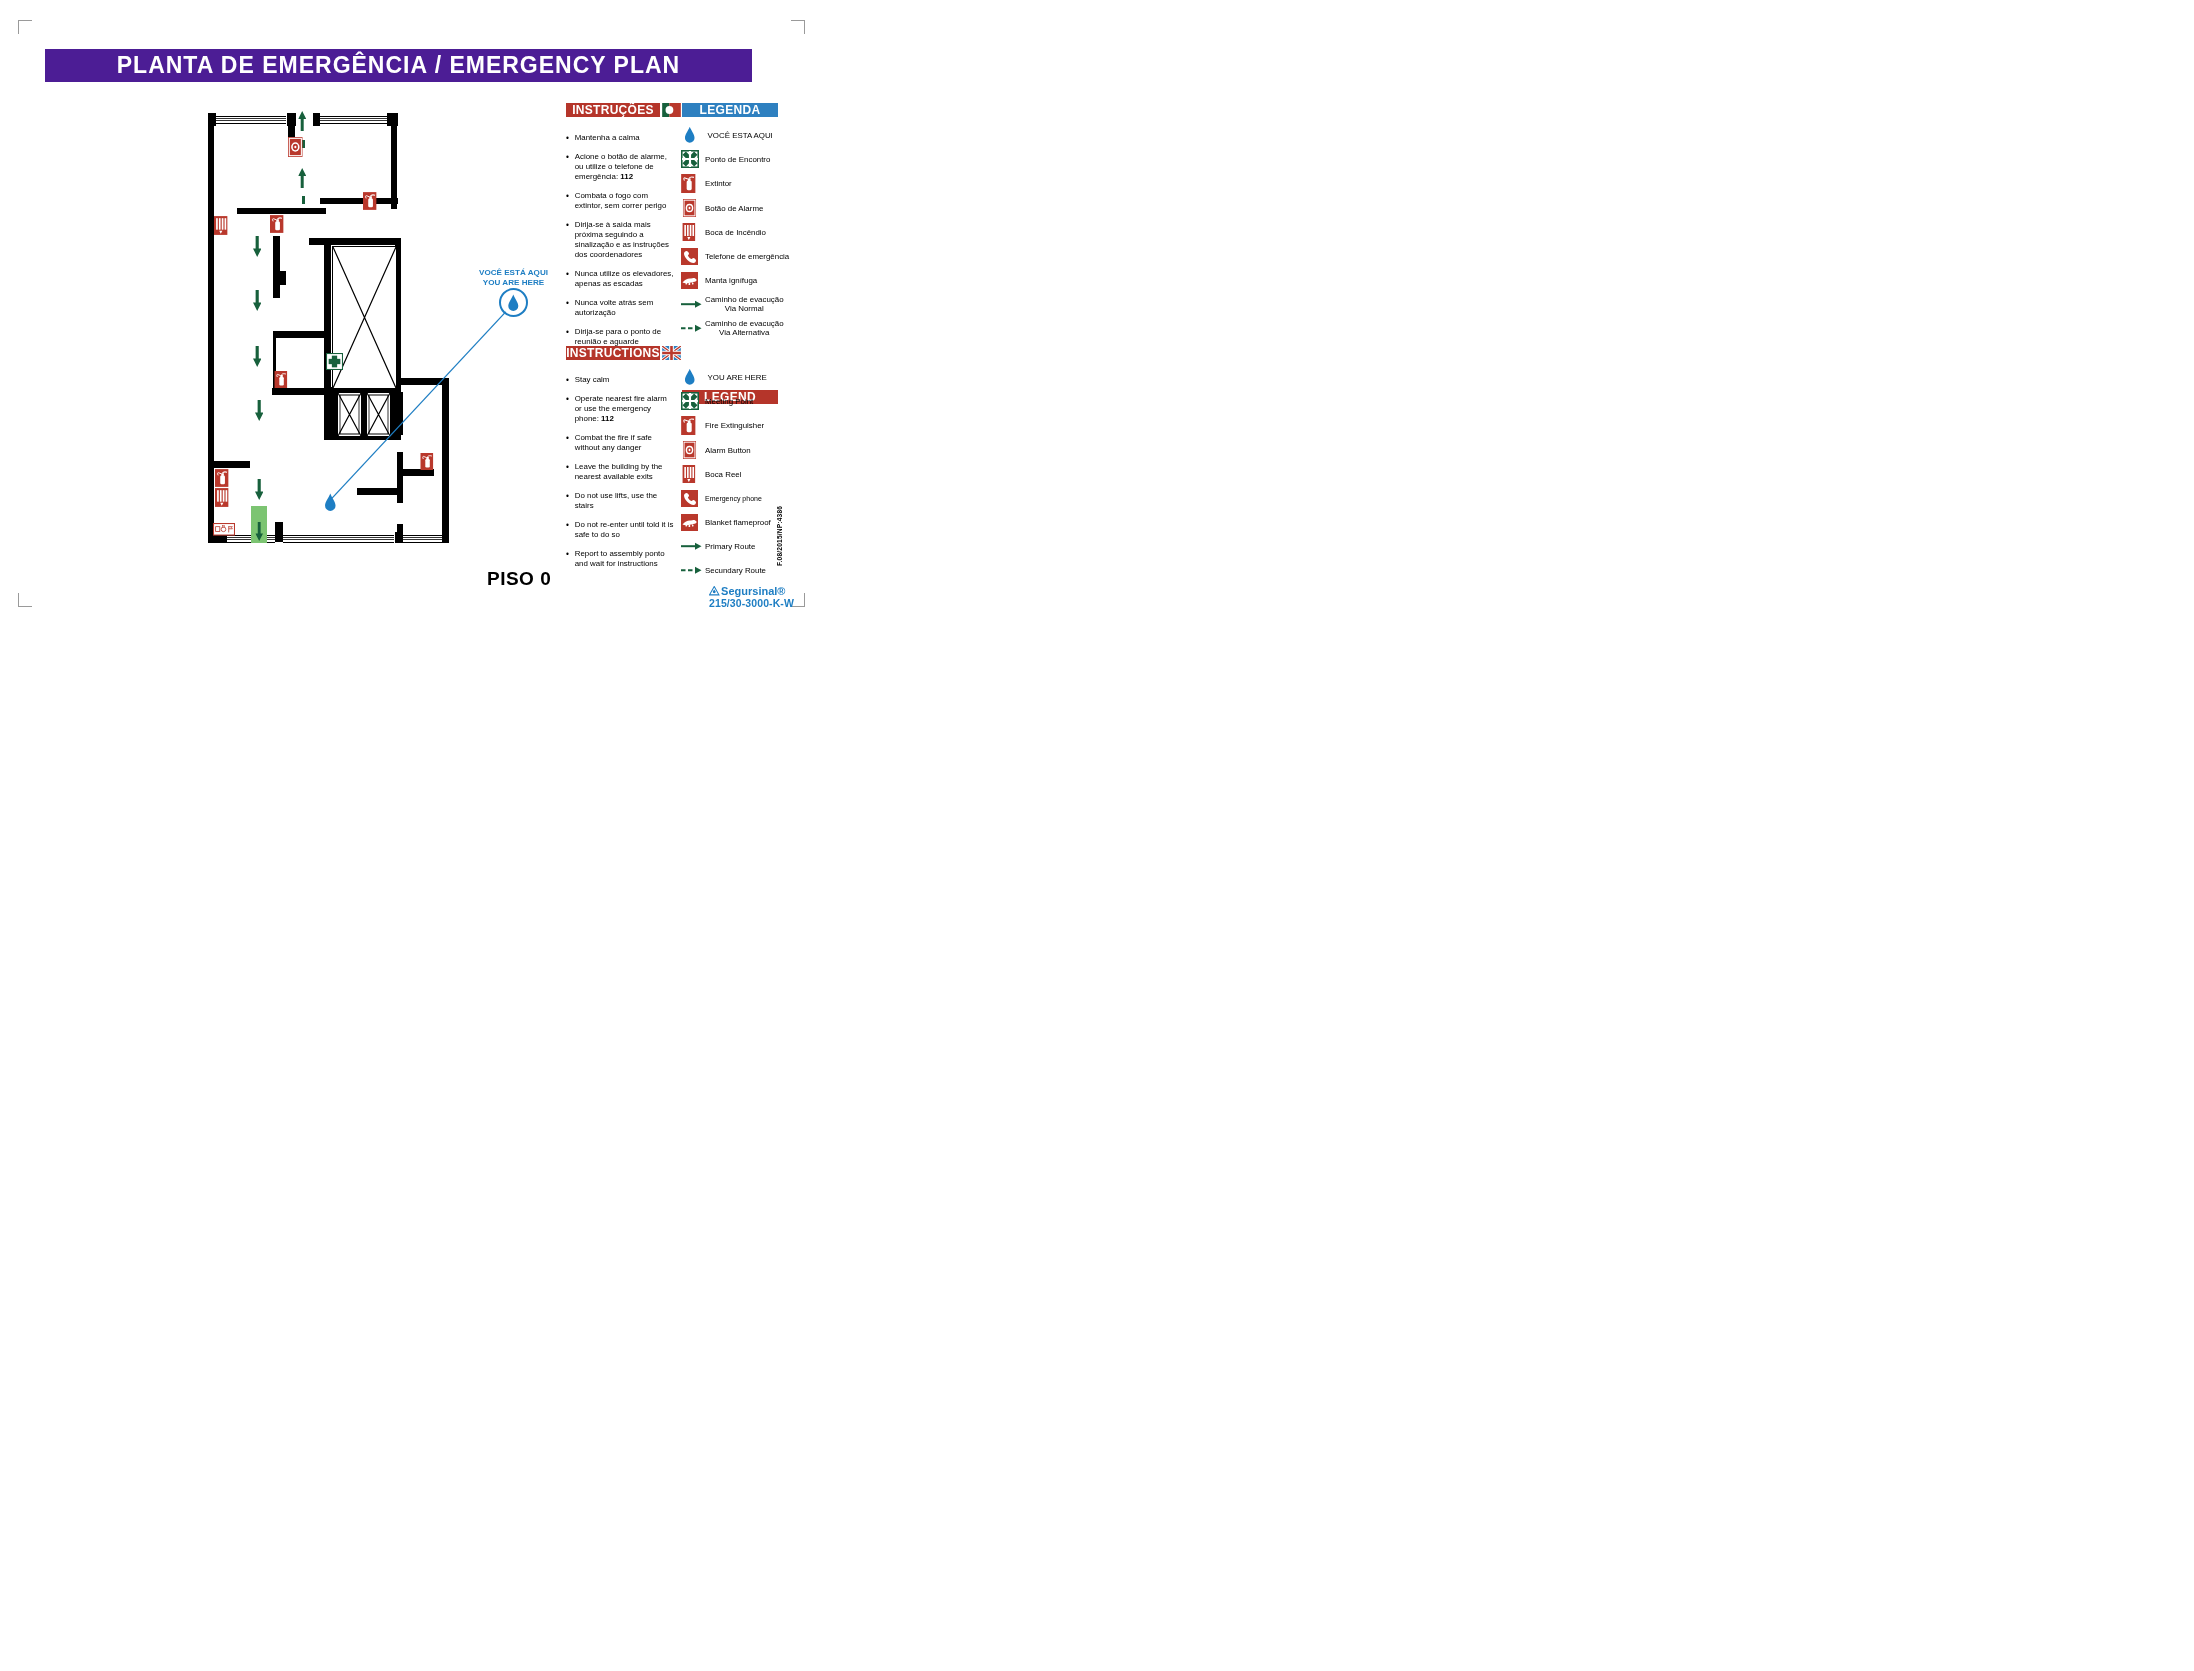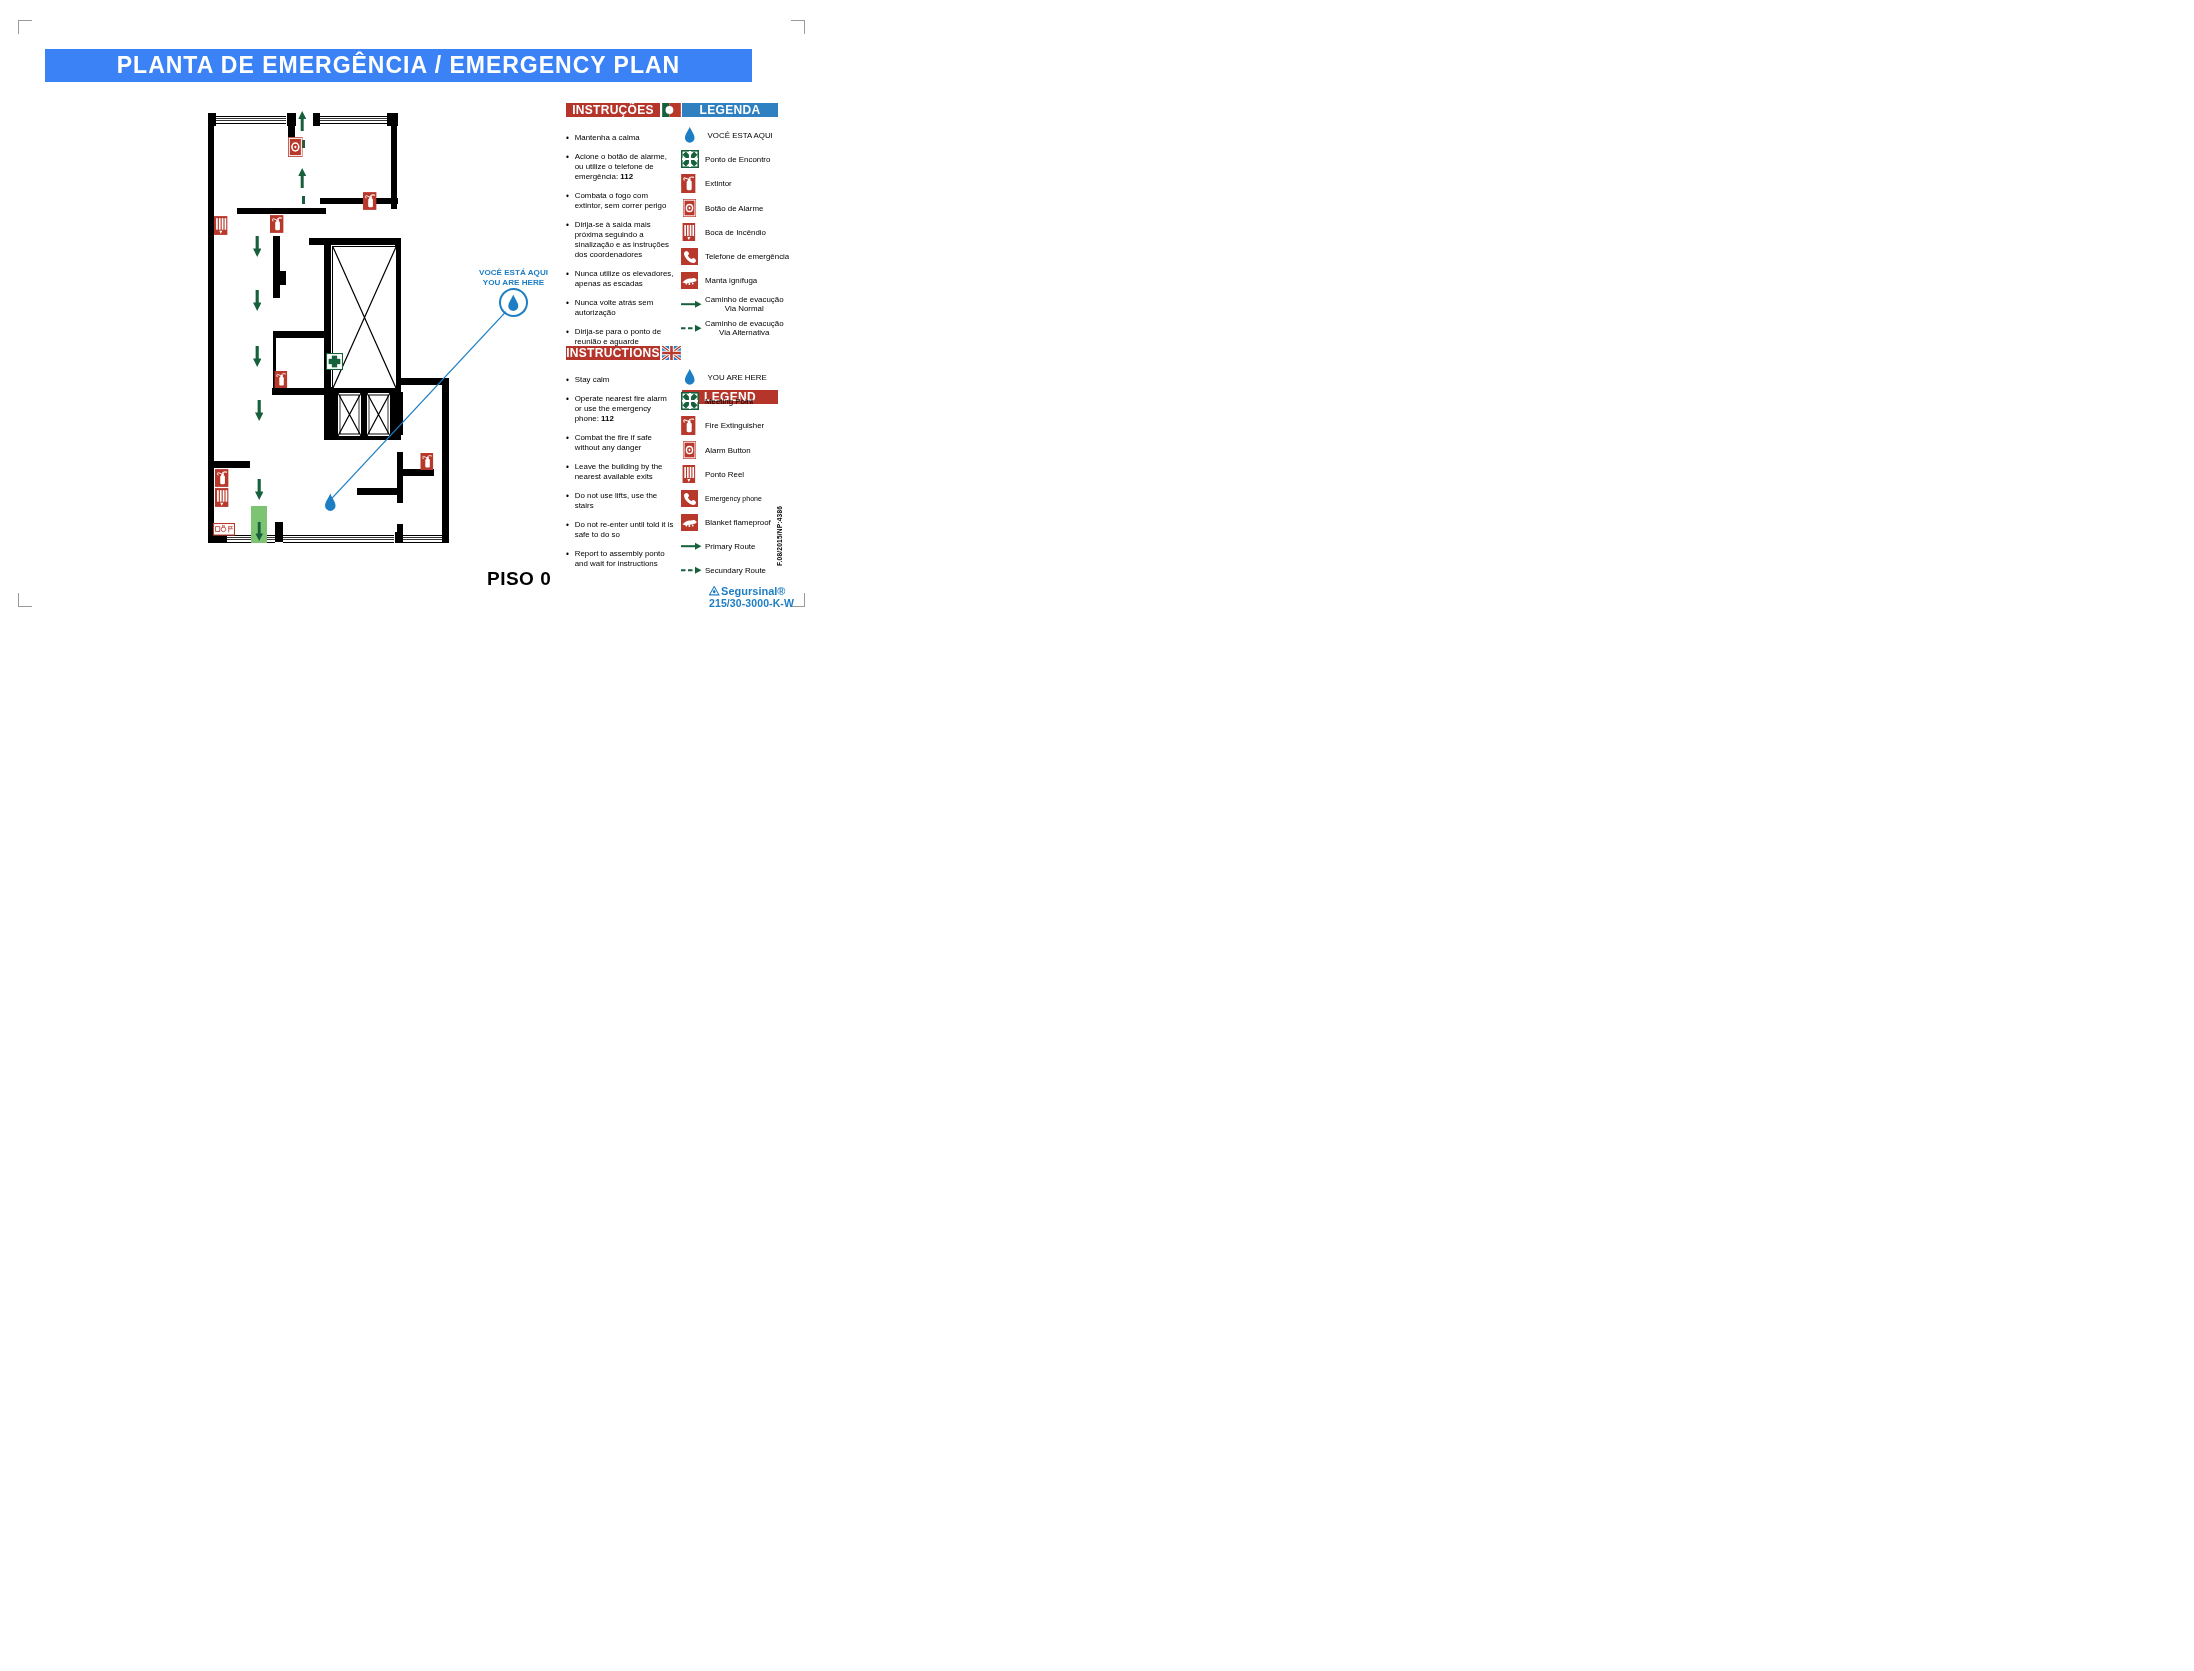--- a/index.html
+++ b/index.html
@@ -6,21 +6,21 @@
   #page{position:relative;width:822px;height:626px;background:#fff;overflow:hidden;
         font-family:"Liberation Sans","DejaVu Sans",sans-serif;color:#000;}
   .abs{position:absolute;}
   
   .crop{position:absolute;width:12.6px;height:12.6px;}
   .crop.tl{border-left:0.5px solid #9a9a9a;border-top:0.5px solid #9a9a9a;}
   .crop.tr{border-right:0.5px solid #9a9a9a;border-top:0.5px solid #9a9a9a;}
   .crop.bl{border-left:0.5px solid #9a9a9a;border-bottom:0.5px solid #9a9a9a;}
   .crop.br{border-right:0.5px solid #9a9a9a;border-bottom:0.5px solid #9a9a9a;}
   
-  #banner{position:absolute;left:45px;top:49px;width:707px;height:32.5px;background:#3b82f6;
+  #banner{position:absolute;left:45px;top:49px;width:707px;height:32.5px;background:#4c1d95;
           color:#fff;font-weight:bold;font-size:23px;letter-spacing:1px;text-align:center;line-height:32.5px;}
   
   #plan{position:absolute;left:208px;top:113px;width:242px;height:446px;}
   .w{position:absolute;background:#000;}
   .win{position:absolute;height:6.3px;background:#fff;border-top:1.3px solid #000;border-bottom:1.3px solid #000;
        background-image:linear-gradient(#000,#000),linear-gradient(#000,#000);
        background-size:100% 0.8px;background-repeat:no-repeat;background-position:0 1.3px,0 3.4px;}
   .icon{position:absolute;line-height:0;}
   .icon svg{width:100%;height:100%;}
   .elev{position:absolute;background:#fff;border:1px solid #000;}
@@ -469,21 +469,21 @@
           </svg>
         </span>
       <span class="llabel">Alarm Button</span>
       </div>
     <div class="lrow">
       <span class="licon">
           <svg width="15.7" height="18" viewBox="0 0 26 36">
             <use href="#i-hose"></use>
           </svg>
         </span>
-      <span class="llabel">Ponto Reel</span>
+      <span class="llabel">Boca Reel</span>
       </div>
     <div class="lrow">
       <span class="licon">
           <svg width="17" height="17" viewBox="0 0 34 34">
             <use href="#i-phone"></use>
           </svg>
         </span>
       <span class="llabel" style="font-size:7px;">Emergency phone</span>
       </div>
     <div class="lrow">

